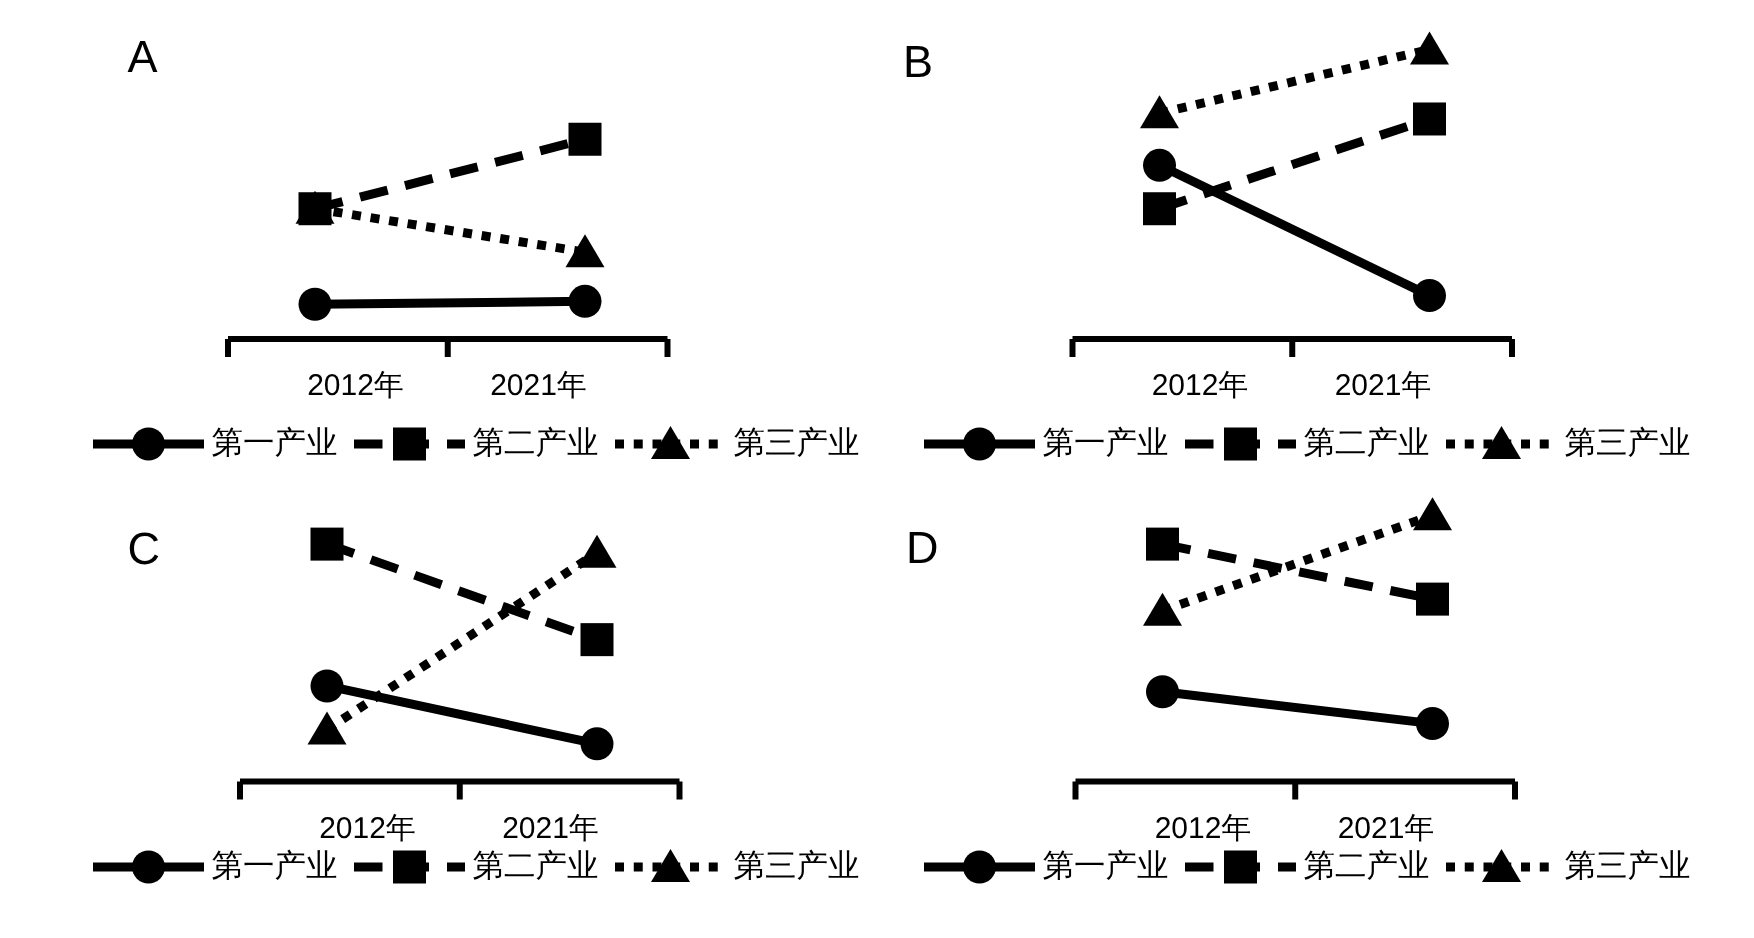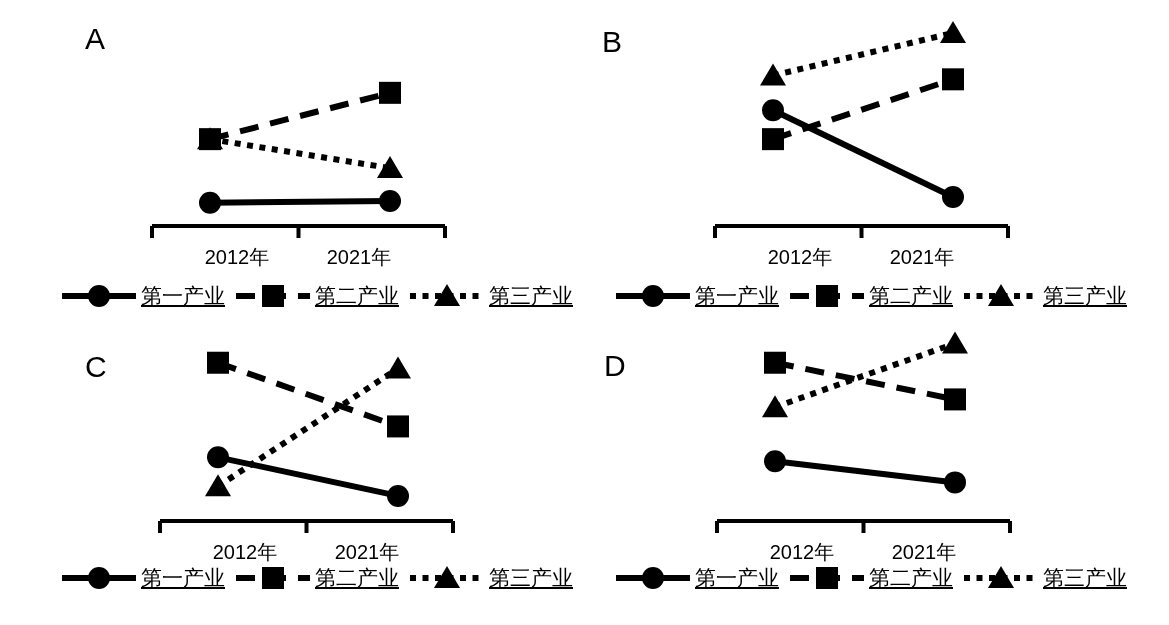--- a/index.html
+++ b/index.html
@@ -38,21 +38,21 @@
     align-items:center;
     gap:6px;
     height:30px;
   }
   #legend-a{left:62px;top:281px;}
   #legend-b{left:616px;top:281px;}
   #legend-c{left:62px;top:563px;}
   #legend-d{left:616px;top:563px;}
   .legend-item{display:flex;align-items:center;gap:5px;}
   .legend-item + .legend-item{margin-left:5px;justify-content:flex-end;}
-  .legend-label{font-size:21px;line-height:30px;white-space:nowrap;color:#000;text-decoration:underline;}
+  .legend-label{font-size:21px;line-height:30px;white-space:nowrap;color:#000;}
   .legend-swatch{display:block;}
 </style>
 </head>
 <body>
 
 <div id="canvas">
 
   <span class="plabel" id="plabel-A">A</span>
   <span class="plabel" id="plabel-B">B</span>
   <span class="plabel" id="plabel-C">C</span>

